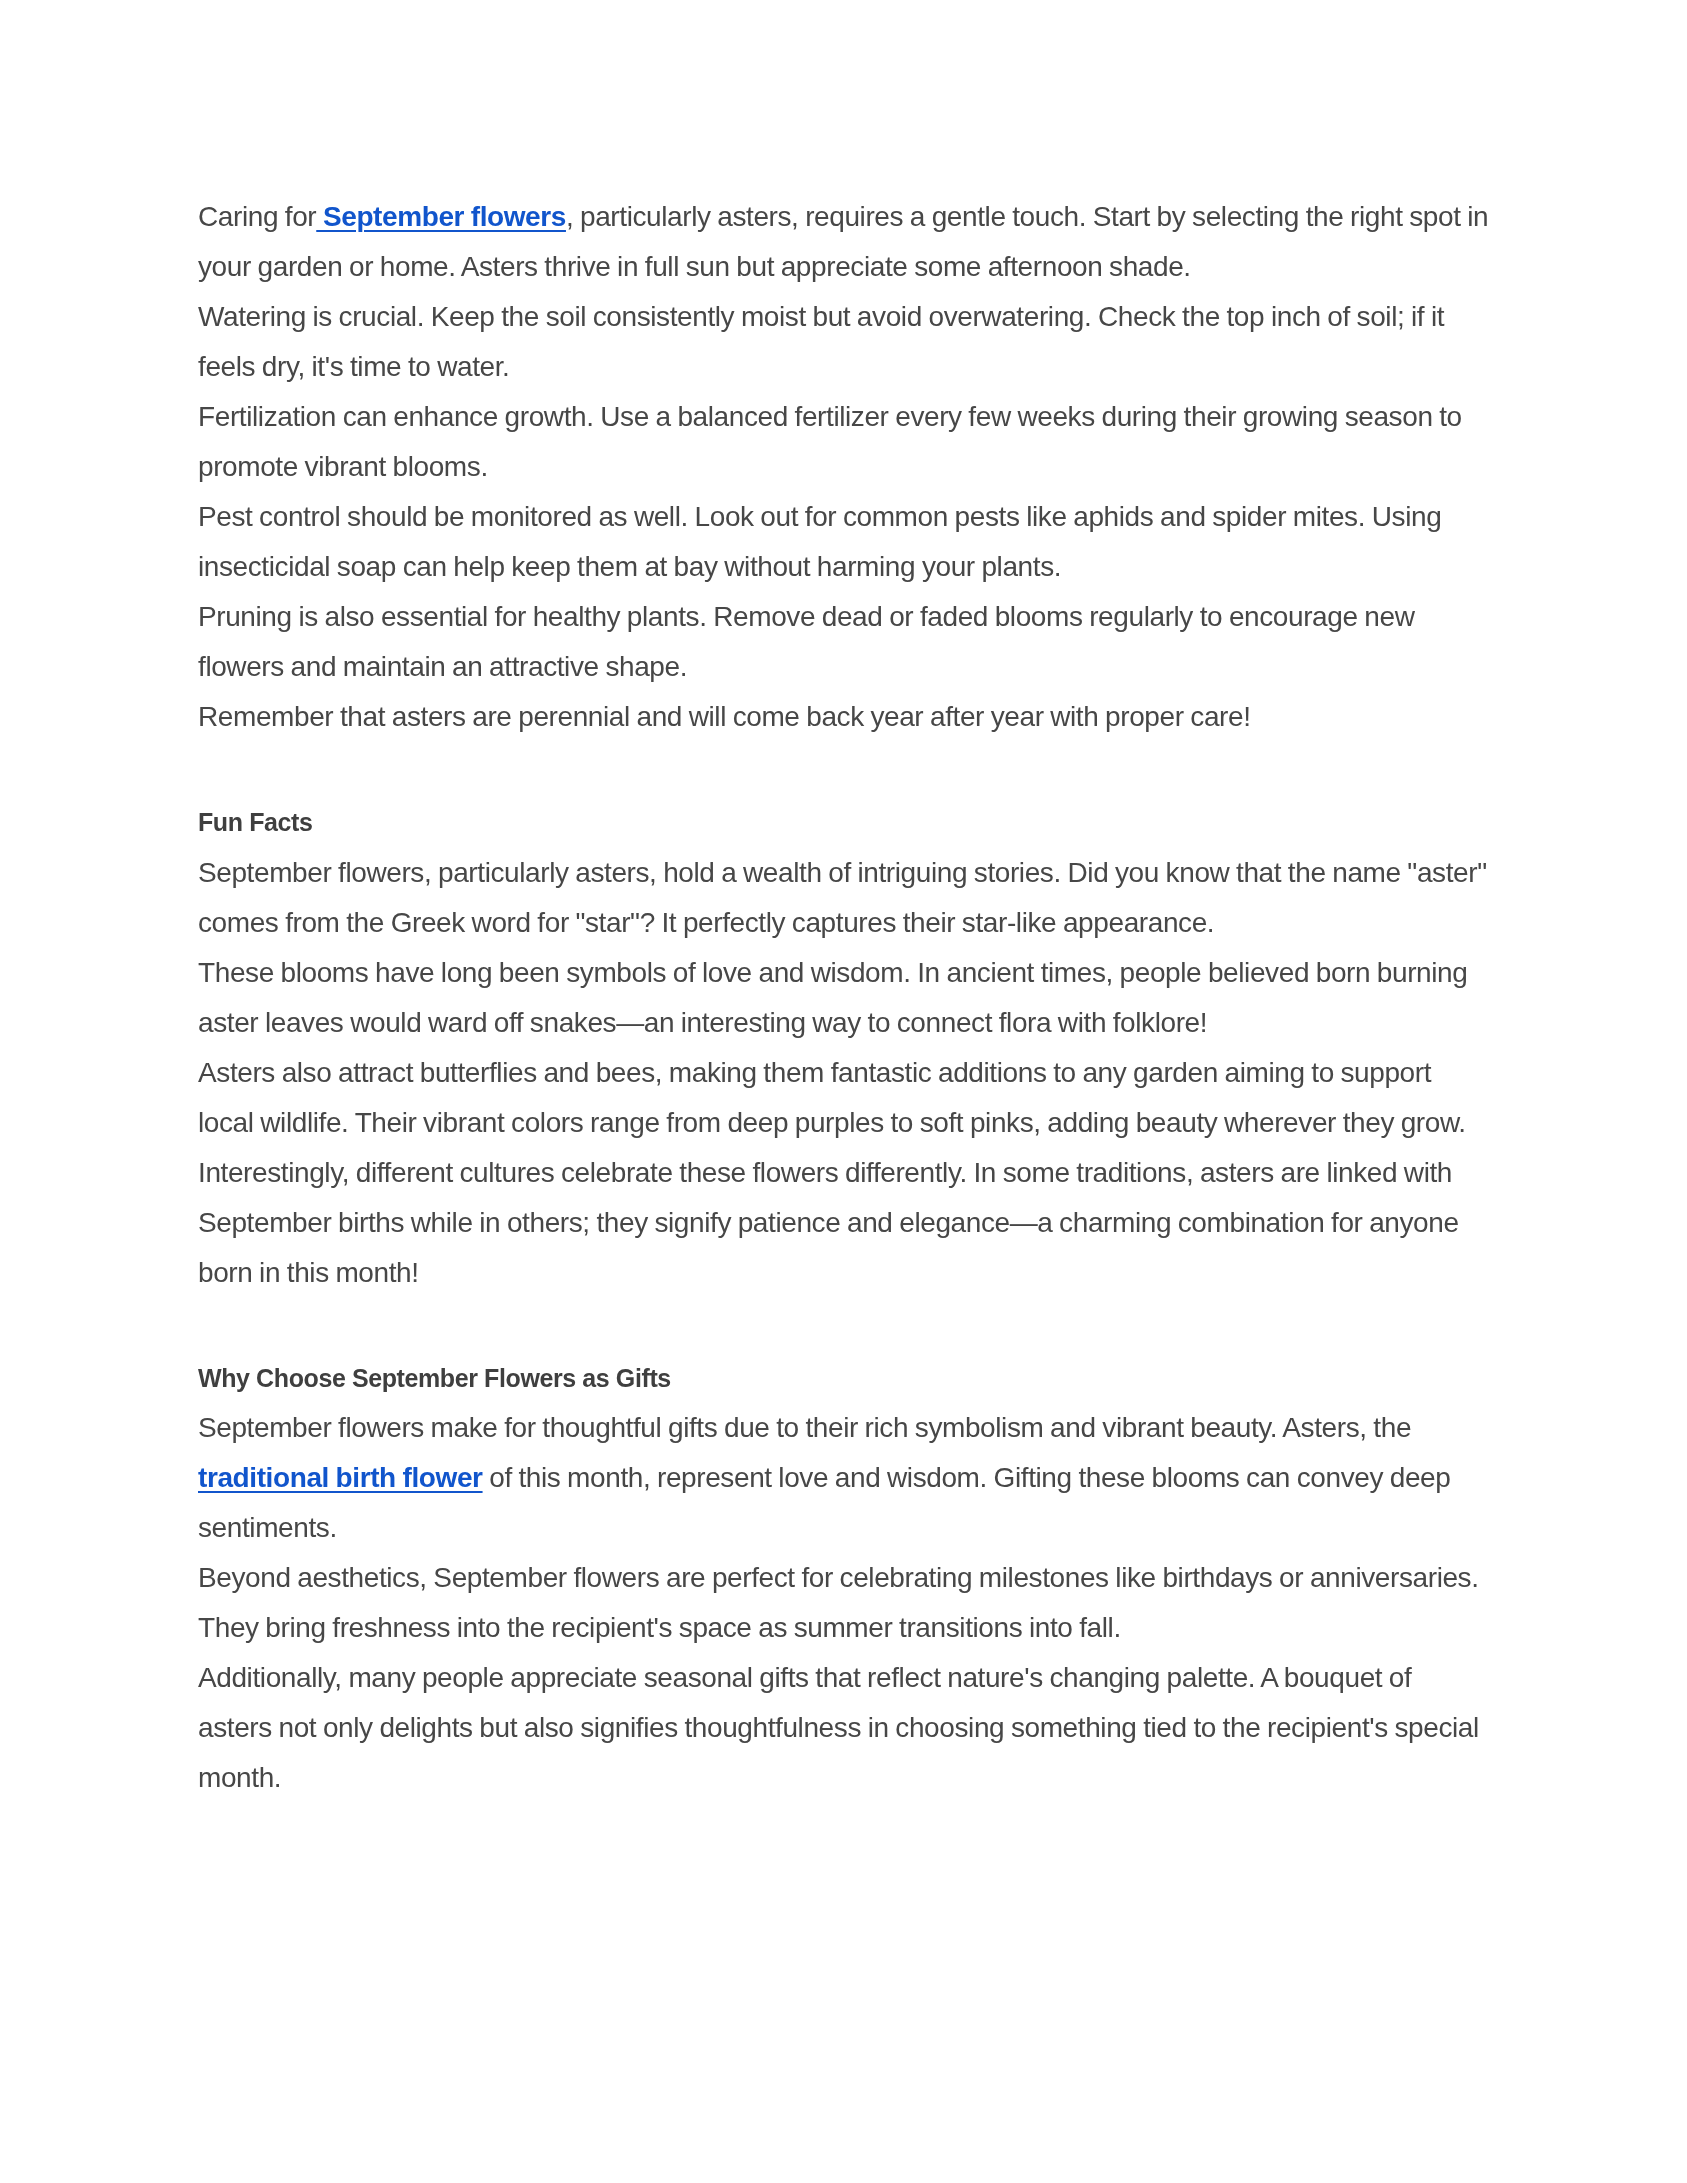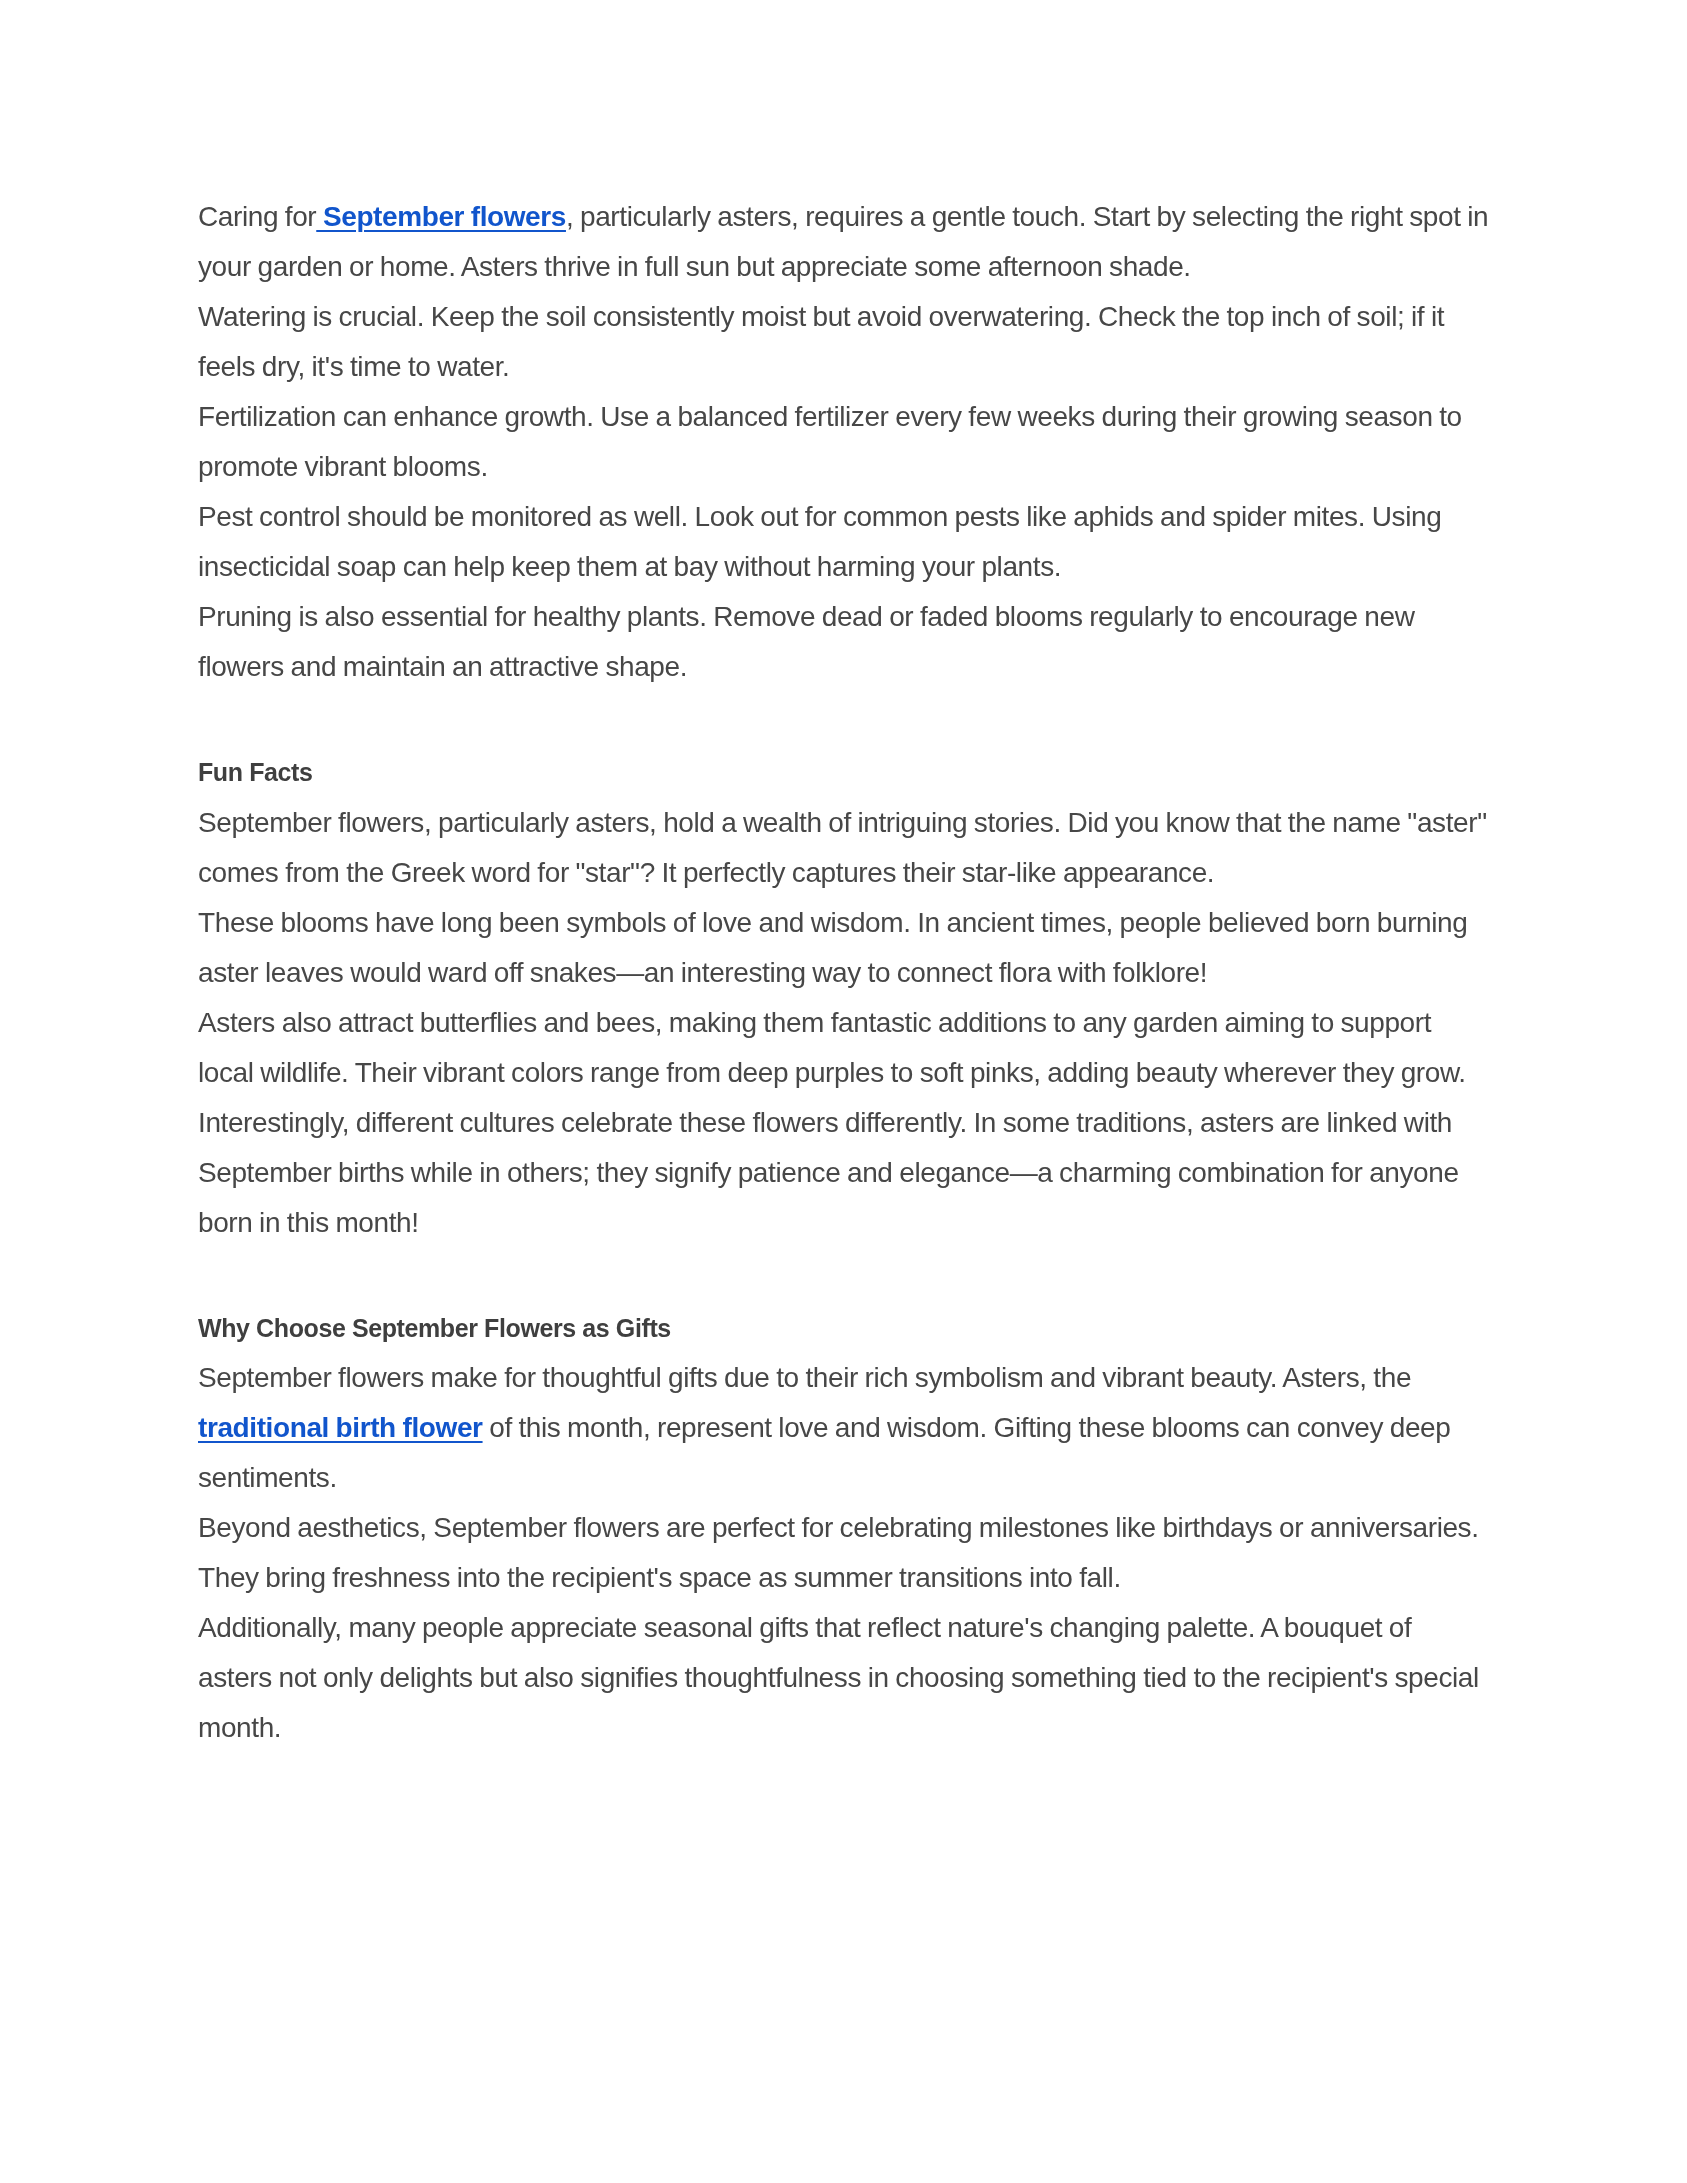--- a/index.html
+++ b/index.html
@@ -51,20 +51,21 @@
 <body>
 
 <div class="page">
 
   <section>
     <p class="para"><span>Caring for</span><a class="link" href="#"> September flowers</a><span>, particularly asters, requires a gentle touch. Start by selecting the right spot in your garden or home. Asters thrive in full sun but appreciate some afternoon shade.</span></p>
     <p class="para">Watering is crucial. Keep the soil consistently moist but avoid overwatering. Check the top inch of soil; if it feels dry, it's time to water.</p>
     <p class="para">Fertilization can enhance growth. Use a balanced fertilizer every few weeks during their growing season to promote vibrant blooms.</p>
     <p class="para">Pest control should be monitored as well. Look out for common pests like aphids and spider mites. Using insecticidal soap can help keep them at bay without harming your plants.</p>
     <p class="para">Pruning is also essential for healthy plants. Remove dead or faded blooms regularly to encourage new flowers and maintain an attractive shape.</p>
+    <p class="para">Remember that asters are perennial and will come back year after year with proper care!</p>
   </section>
 
   <div class="section-gap"></div>
 
   <section>
     <h2 class="heading">Fun Facts</h2>
     <p class="para">September flowers, particularly asters, hold a wealth of intriguing stories. Did you know that the name "aster" comes from the Greek word for "star"? It perfectly captures their star-like appearance.</p>
     <p class="para">These blooms have long been symbols of love and wisdom. In ancient times, people believed born burning aster leaves would ward off snakes—an interesting way to connect flora with folklore!</p>
     <p class="para">Asters also attract butterflies and bees, making them fantastic additions to any garden aiming to support local wildlife. Their vibrant colors range from deep purples to soft pinks, adding beauty wherever they grow.</p>
     <p class="para">Interestingly, different cultures celebrate these flowers differently. In some traditions, asters are linked with September births while in others; they signify patience and elegance—a charming combination for anyone born in this month!</p>

